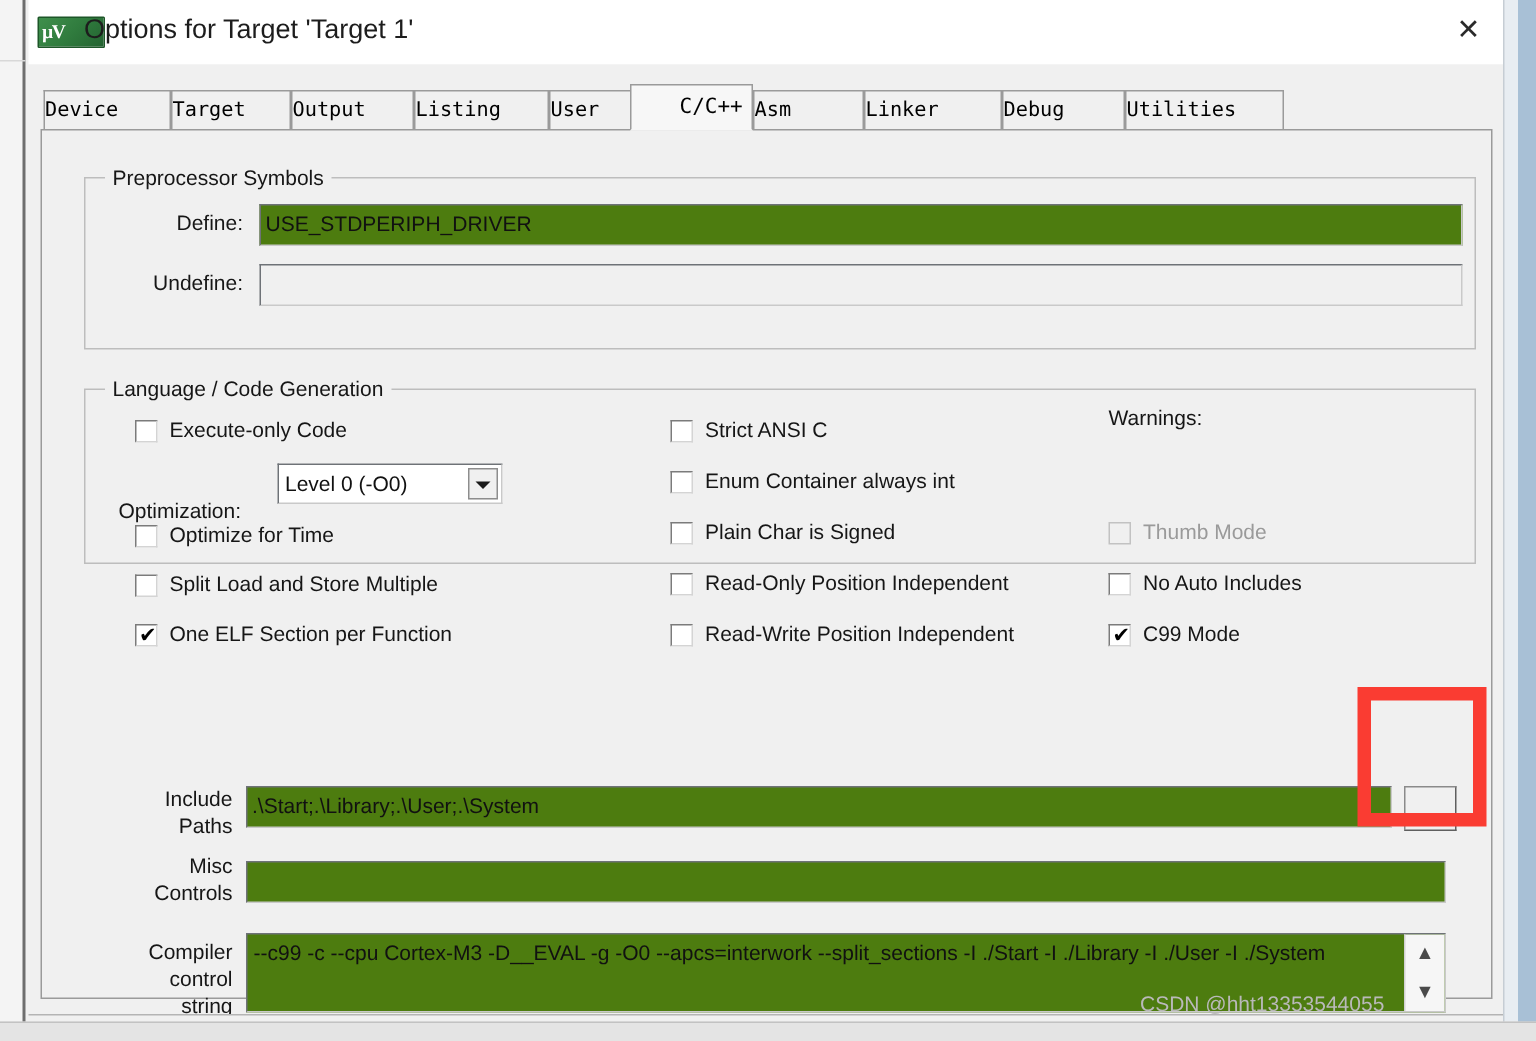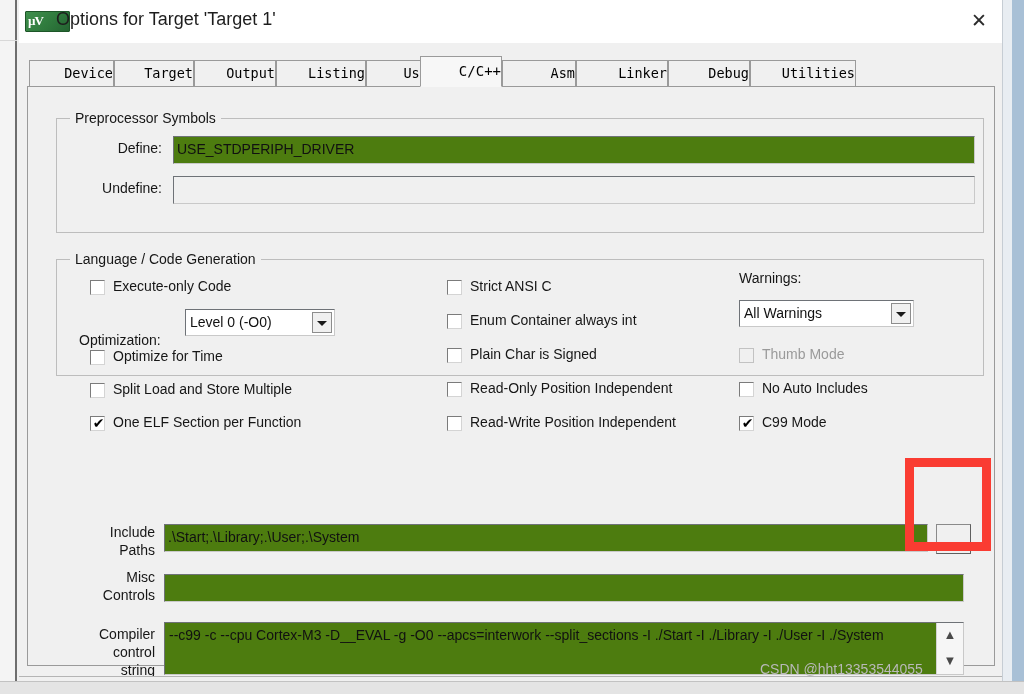--- a/index.html
+++ b/index.html
@@ -137,21 +137,21 @@
     position: absolute;
     top: 4px;
     height: 26px;
     background: #f0f0f0;
     border: 1px solid #9a9a9a;
     border-bottom: none;
     box-sizing: border-box;
     font-family: "DejaVu Sans Mono", monospace;
     font-size: 13.5px;
     color: #000000;
-    text-align: right;
+    text-align: left;
     line-height: 25px;
     white-space: nowrap;
     cursor: pointer;
   }
   .tab.active {
     top: 0px;
     height: 31px;
     line-height: 28px;
     background: #f7f7f7;
     border: 1px solid #9a9a9a;
@@ -470,26 +470,20 @@
         <div class="cb" style="left:390px; top:120px;">
           <span class="box"></span>
           <span class="txt">Read-Only Position Independent</span>
         </div>
         <div class="cb" style="left:390px; top:154px;">
           <span class="box"></span>
           <span class="txt">Read-Write Position Independent</span>
         </div>
 
         <div class="lbl" style="left:682px; top:10px;">Warnings:</div>
-        <div class="combo" style="left:682px; top:40px; width:175px; height:27px;">
-          <span class="val">All Warnings</span>
-          <span class="arrowbtn">
-              <span class="caret"></span>
-            </span>
-        </div>
 
         <div class="cb disabled" style="left:682px; top:86px;">
           <span class="box"></span>
           <span class="txt">Thumb Mode</span>
         </div>
         <div class="cb" style="left:682px; top:120px;">
           <span class="box"></span>
           <span class="txt">No Auto Includes</span>
         </div>
         <div class="cb" style="left:682px; top:154px;">

